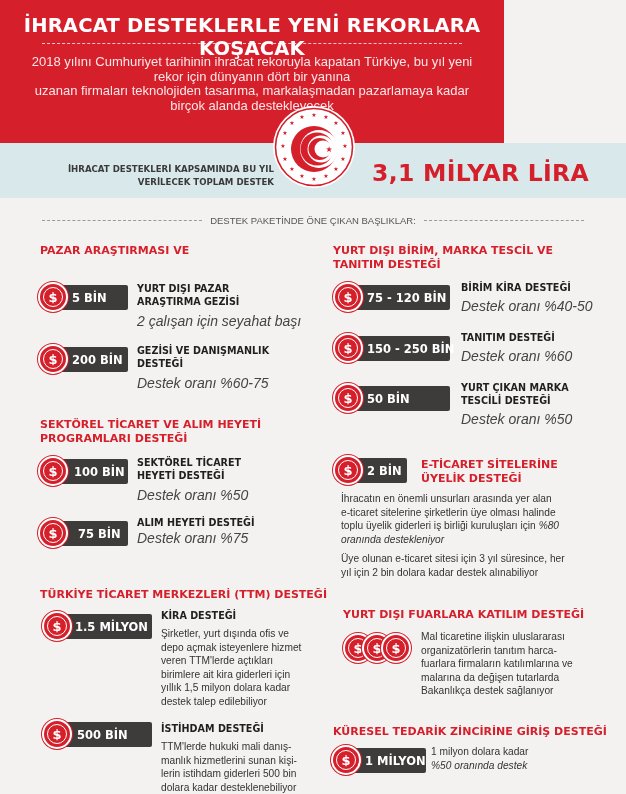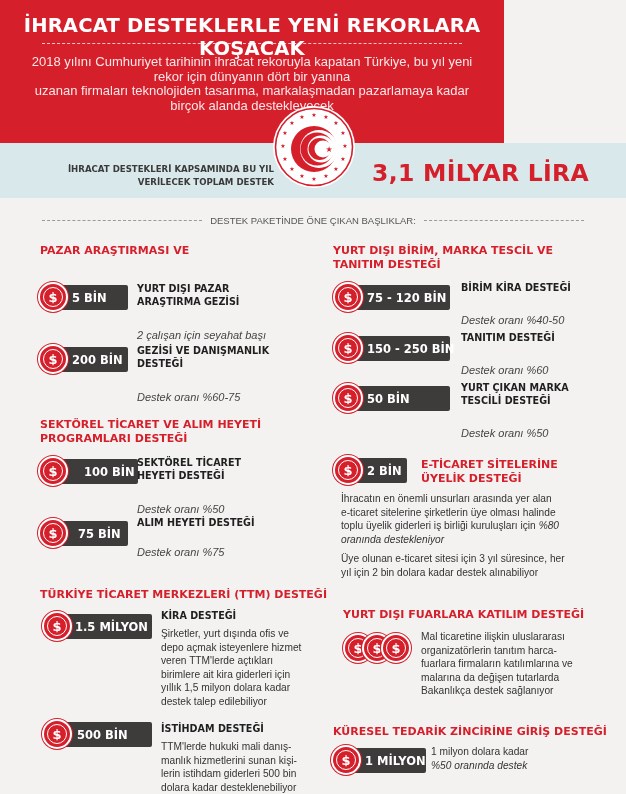--- a/index.html
+++ b/index.html
@@ -85,21 +85,21 @@
     font-size: 13px; line-height: 1;
   }
   .item-title {
     position: absolute;
     font-family: "DejaVu Sans", sans-serif; font-weight: bold;
     font-size: 9.6px; line-height: 13px; color: #1f1f1f;
   }
   .item-note {
     position: absolute;
     font-family: "Liberation Sans", sans-serif; font-style: italic;
-    font-size: 11px; color: #444; margin-top: 16px;
+    font-size: 14px; color: #444;
   }
   .item-body {
     position: absolute;
     font-family: "Liberation Sans", sans-serif;
     font-size: 10.2px; line-height: 13.6px; color: #333;
   }
   .item-body i { font-style: italic; }
   .red-title {
     position: absolute;
     font-family: "DejaVu Sans", sans-serif; font-weight: bold;
@@ -187,21 +187,21 @@
   <div>GEZİSİ VE DANIŞMANLIK</div>
   <div>DESTEĞİ</div>
 </div>
 <div class="item-note" style="left:137px; top:375px;">Destek oranı %60-75</div>
 
 <div class="group-title" style="left:40px; top:418px;">
   <div>SEKTÖREL TİCARET VE ALIM HEYETİ</div>
   <div>PROGRAMLARI DESTEĞİ</div>
 </div>
 
-<div class="pill" style="left:60px; top:459px; width:78px;">
+<div class="pill" style="left:50px; top:459px; width:78px;">
     <span class="amount" style="margin-left:24px;">100 BİN</span>
   </div>
 <div class="coin" style="left:38px; top:456px;">
     <span class="inner">$</span>
   </div>
 <div class="item-title" style="left:137px; top:456px;">
   <div>SEKTÖREL TİCARET</div>
   <div>HEYETİ DESTEĞİ</div>
 </div>
 <div class="item-note" style="left:137px; top:487px;">Destek oranı %50</div>

